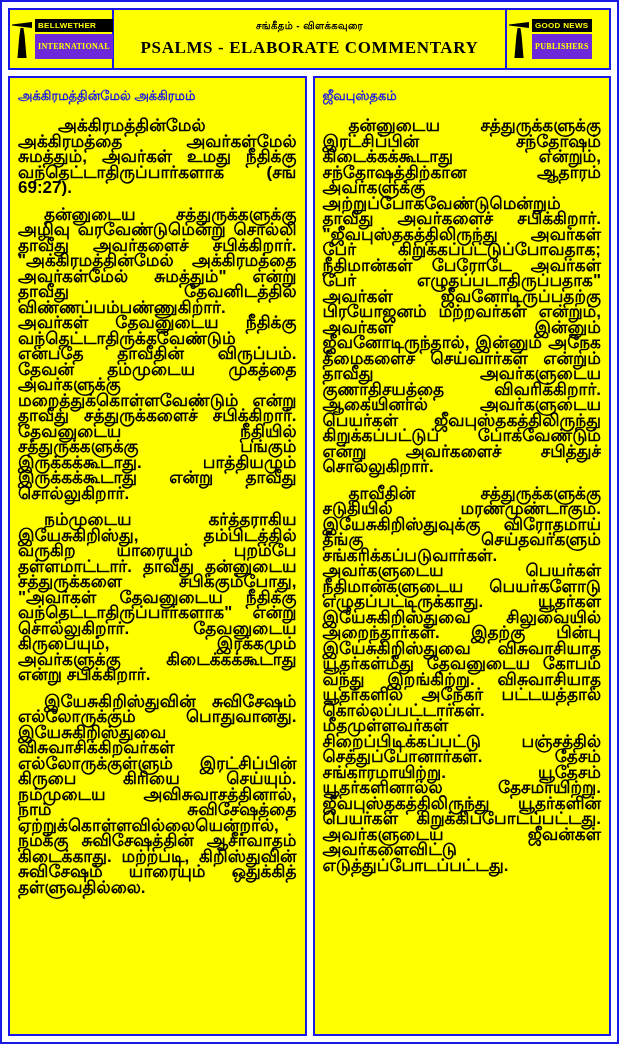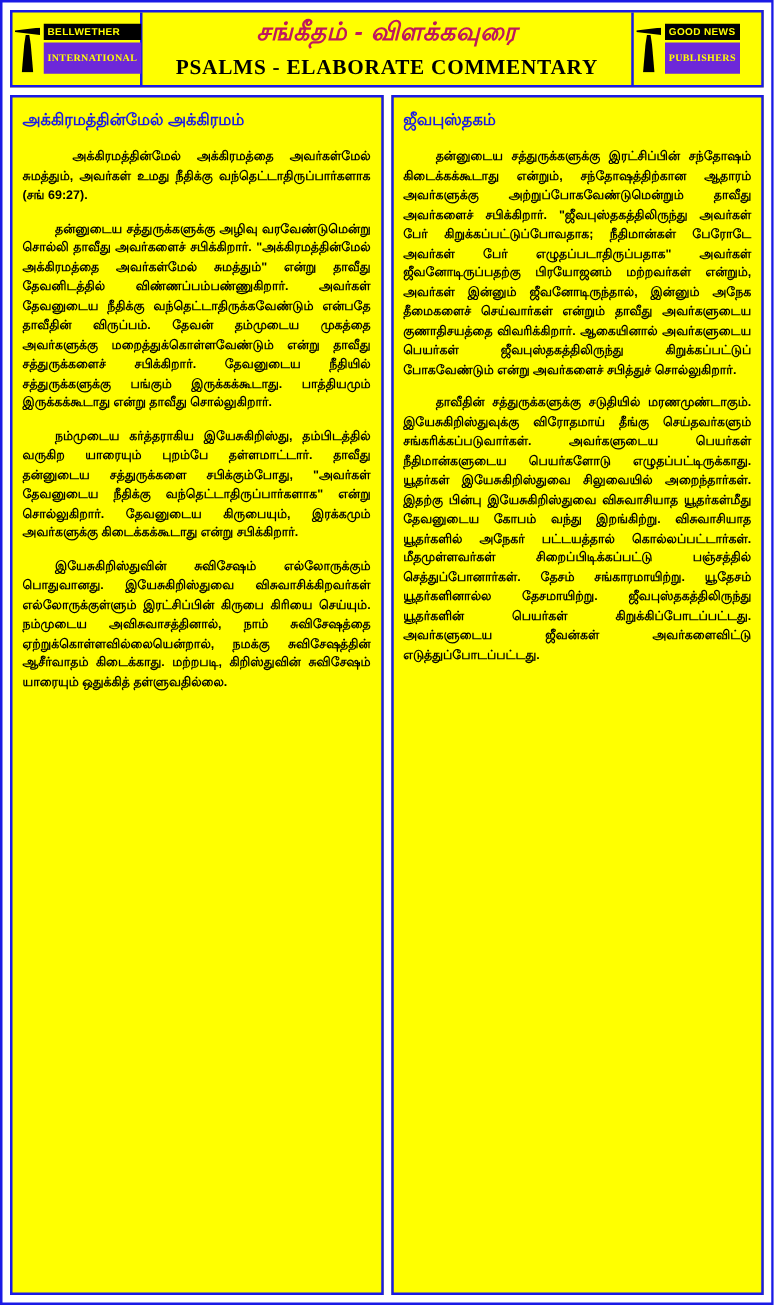--- a/index.html
+++ b/index.html
@@ -100,25 +100,24 @@
   }
   .header-center {
     flex: 1;
     display: flex;
     flex-direction: column;
     align-items: center;
     justify-content: center;
     gap: 5px;
   }
   .title-ta {
-    font-size: 20px;
-    font-weight: bold;
-    color: #be185d;
+    font-size: 10px;
+    font-weight: bold;
+    color: #000000;
     letter-spacing: 0.4px;
-    font-style: italic;
   }
   .title-en {
     font-size: 17px;
     font-weight: bold;
     color: #000000;
     font-family: "Liberation Serif", serif;
     letter-spacing: 0.6px;
   }
   
   .content {
@@ -141,21 +140,21 @@
   }
   .col-heading {
     font-size: 13px;
     font-weight: bold;
     color: #1a1ae6;
     margin: 2px 0 14px 0;
     line-height: 16px;
   }
   p.body-text {
     margin: 0 0 11px 0;
-    font-size: 10px;
+    font-size: 17px;
     line-height: 15.5px;
     color: #000000;
     text-align: justify;
     text-indent: 26px;
     font-weight: bold;
   }
   p.body-text.lead {
     text-indent: 40px;
   }
 </style>

